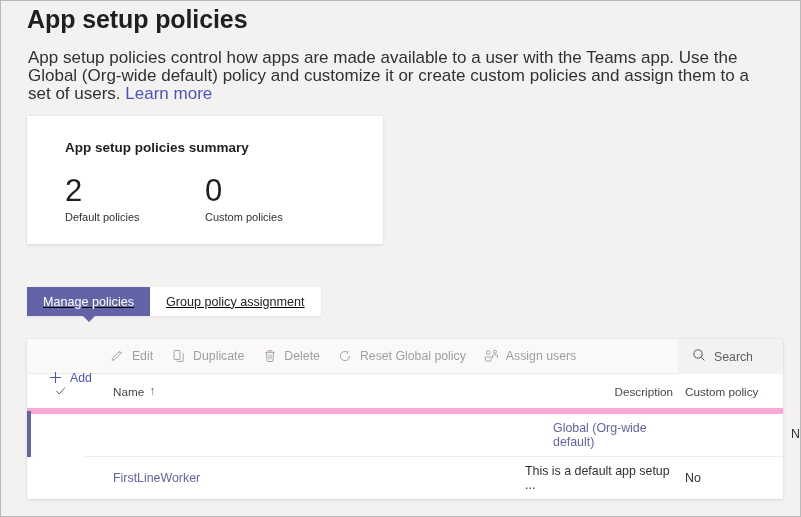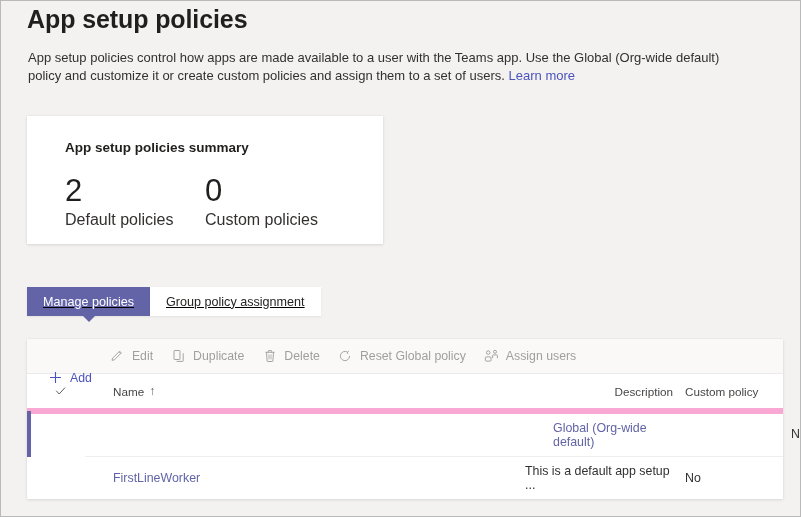--- a/index.html
+++ b/index.html
@@ -32,21 +32,21 @@
     font-size: 25px;
     font-weight: bold;
     color: #201f1e;
     letter-spacing: -0.1px;
   }
   .page-desc {
     position: absolute;
     left: 27px;
     top: 48px;
     width: 724px;
-    font-size: 13px;
+    font-size: 17px;
     line-height: 18px;
     color: #323130;
   }
   .learn-more {
     color: #4b53bc;
     text-decoration: none;
     cursor: pointer;
   }
 
   
@@ -74,21 +74,21 @@
   .metric.m0 { left: 38px; }
   .metric.m1 { left: 178px; }
   .metric-value {
     font-size: 31px;
     line-height: 34px;
     color: #201f1e;
     font-weight: 400;
   }
   .metric-label {
     margin-top: 3px;
-    font-size: 16px;
+    font-size: 11px;
     color: #323130;
   }
 
   
   .tabs {
     position: absolute;
     left: 26px;
     top: 286px;
     display: flex;
     height: 29px;
@@ -346,20 +346,29 @@
           <svg width="15" height="14" viewBox="0 0 15 14">
             <circle cx="4.2" cy="3.6" r="1.8" stroke="#a19f9d" stroke-width="0.95" fill="none"></circle>
             <path d="M1.4 11.4 L1.4 8.6 A0.7 0.7 0 0 1 2.1 7.9 L6.3 7.9 A0.7 0.7 0 0 1 7 8.6 L7 11.4 A0.7 0.7 0 0 1 6.3 12.1 L2.1 12.1 A0.7 0.7 0 0 1 1.4 11.4 Z" stroke="#a19f9d" stroke-width="0.95" fill="none"></path>
             <circle cx="11" cy="2.8" r="1.5" stroke="#a19f9d" stroke-width="0.95" fill="none"></circle>
             <path d="M8.6 9.2 L8.6 6.5 A0.6 0.6 0 0 1 9.2 5.9 L12.8 5.9 A0.6 0.6 0 0 1 13.4 6.5 L13.4 9.2" stroke="#a19f9d" stroke-width="0.95" fill="none"></path>
           </svg>
         </span>
         <span>Assign users</span>
       </div>
 
+      <div class="search-box">
+        <span class="ic">
+          <svg width="14" height="14" viewBox="0 0 14 14">
+            <circle cx="6" cy="6" r="4.1" stroke="#605e5c" stroke-width="1" fill="none"></circle>
+            <path d="M9.1 9.1 L12.4 12.4" stroke="#605e5c" stroke-width="1" fill="none"></path>
+          </svg>
+        </span>
+        <span class="search-label">Search</span>
+      </div>
     </div>
 
     <table class="grid">
       <thead>
         <tr>
           <th class="col-check">
             <div class="th-inner th-check">
               <span class="hdr-check">
                 <svg width="13" height="13" viewBox="0 0 13 13">
                     <path d="M2.2 5.7 L5.2 9 L11 2.6" stroke="#605e5c" stroke-width="1" fill="none"></path>

